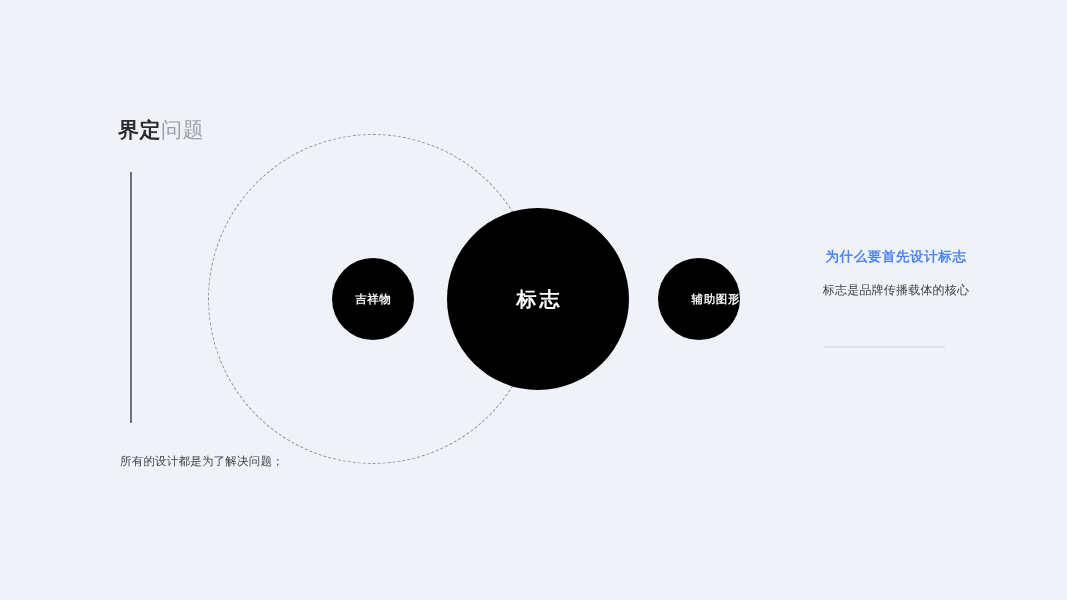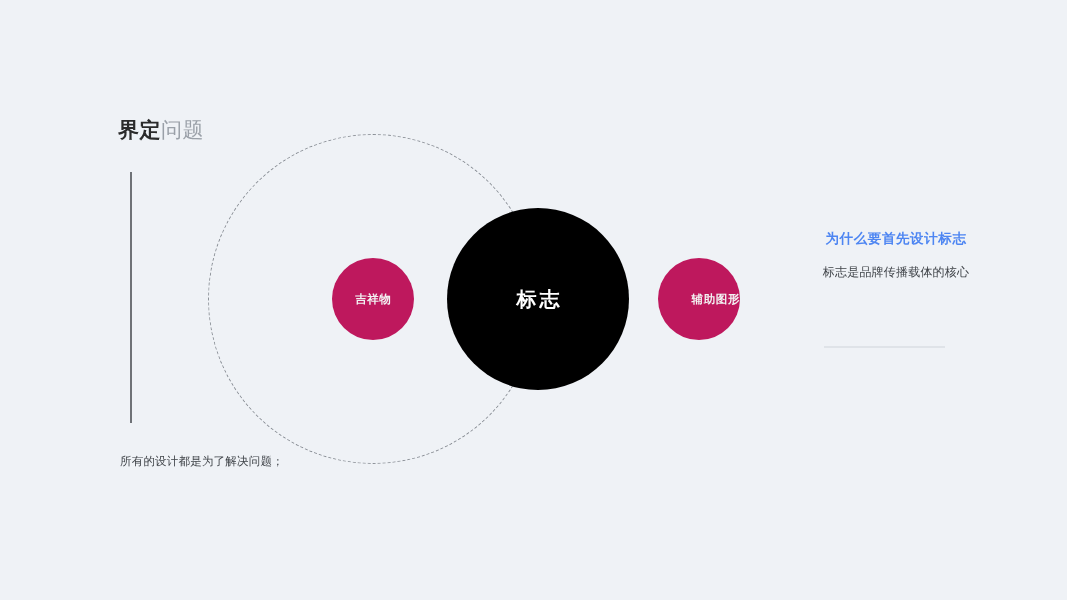--- a/index.html
+++ b/index.html
@@ -96,35 +96,35 @@
     background: #000000;
     color: #ffffff;
     font-size: 20px;
     font-weight: bold;
     letter-spacing: 3px;
     text-indent: 3px;
   }
   .node-satellite {
     width: 82px;
     height: 82px;
-    background: #be185d;
+    background: #000000;
     color: #f2f2f2;
     font-size: 11.5px;
     font-weight: bold;
     letter-spacing: 0.6px;
     text-indent: 0.6px;
   }
   .node-left  { left: 332px; top: 258px; }
   .node-right { left: 658px; top: 258px; justify-content: flex-end; }
 
   
   .right-panel {
     position: absolute;
     left: 808px;
-    top: 230px;
+    top: 248px;
     width: 176px;
     text-align: center;
   }
   .right-heading {
     color: #4e86f2;
     font-size: 13.5px;
     font-weight: bold;
     letter-spacing: 0.6px;
     line-height: 1.4;
     white-space: nowrap;

